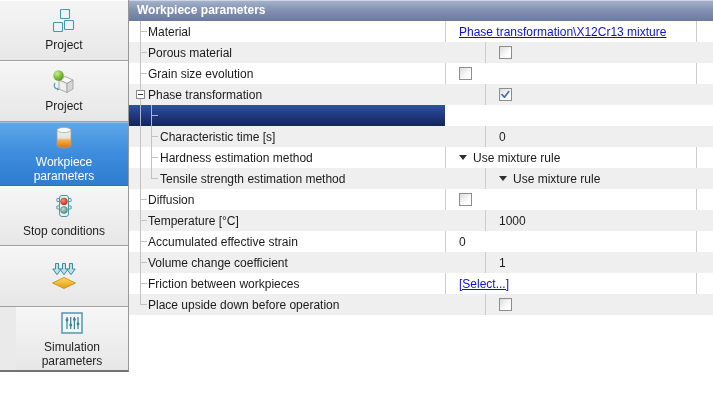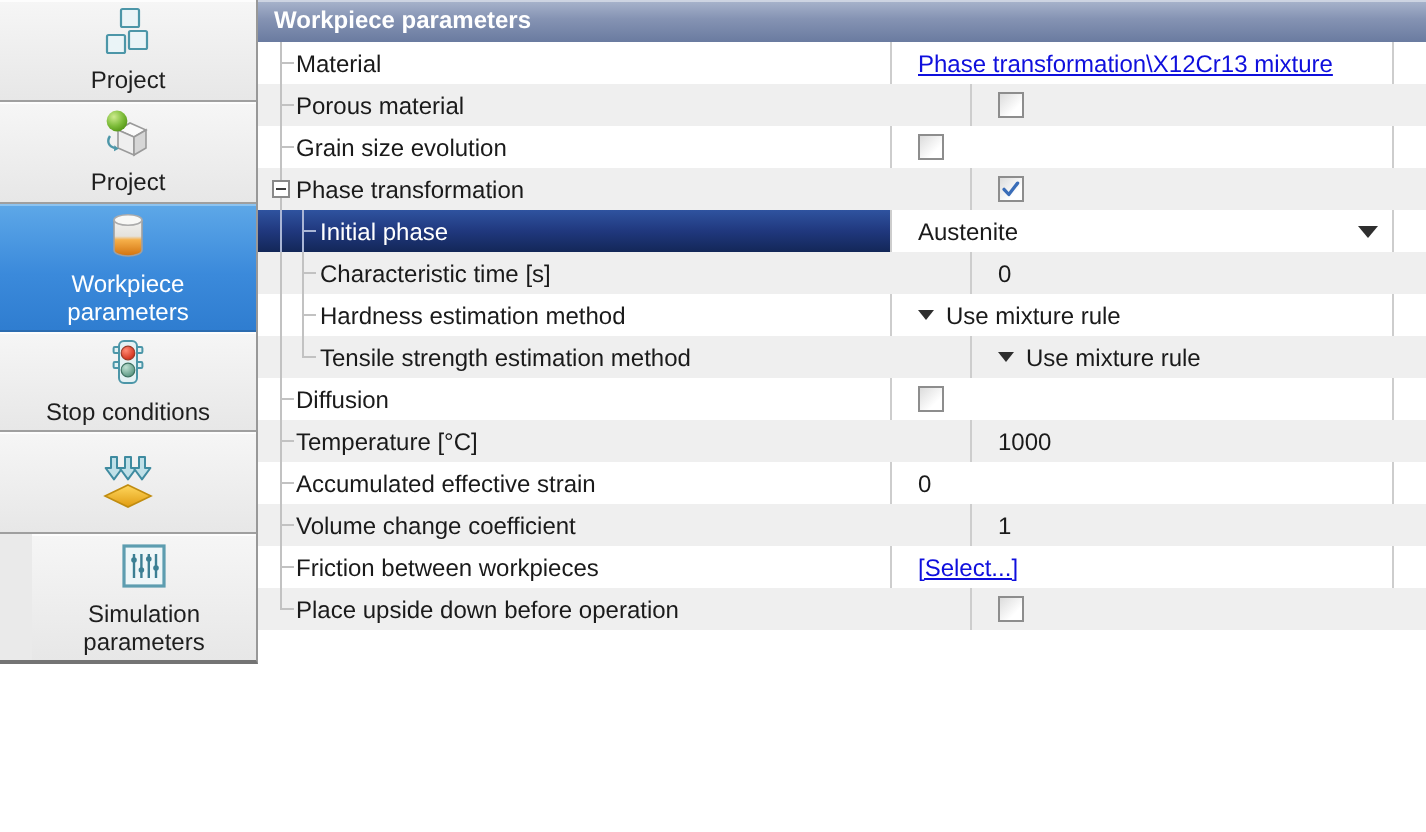--- a/index.html
+++ b/index.html
@@ -1,20 +1,20 @@
 <!DOCTYPE html>
 <html><head>
 <meta charset="utf-8">
 <style>
   html,body{margin:0;padding:0;background:#ffffff;}
   .app{width:713px;height:416px;display:flex;overflow:hidden;position:relative;
        font-family:"Liberation Sans",sans-serif;font-size:12px;background:#fff;}
 
   
-  .sidebar{width:129px;min-width:129px;height:332px;box-sizing:border-box;
+  .sidebar{width:129px;min-width:129px;height:372px;box-sizing:border-box;
            background:#eaeaea;border-right:1px solid #989898;border-bottom:2px solid #747474;
            display:flex;flex-direction:column;}
   .side-btn{flex:1;display:flex;flex-direction:column;align-items:center;justify-content:center;
             gap:3px;background:linear-gradient(180deg,#f6f6f6,#e7e7e7);
             border-bottom:1px solid #9f9f9f;box-shadow:inset 0 1px 0 #fdfdfd;
             cursor:pointer;color:#1e1e1e;text-align:center;line-height:14px;
             padding:2px 4px;box-sizing:border-box;}
   .side-btn:last-child{border-bottom:none;margin-left:16px;}
   .side-btn.selected{background:linear-gradient(180deg,#5ea8e8 0%,#3b8adb 55%,#2f7dd0 100%);
             color:#fff;box-shadow:inset 0 1px 0 #8cc3f0;border-bottom:1px solid #2c6cb0;}
@@ -233,25 +233,20 @@
                 <path d="M2.2 6.2l2.6 2.8 4.8-6.2" fill="none" stroke="#3a6db8" stroke-width="1.8" stroke-linecap="round" stroke-linejoin="round"></path>
               </svg>
             </span>
           </div>
         </div>
         <div class="row">
           <div class="name sel lvl1">
             <i class="vl v0"></i>
             <i class="vl v1"></i>
             <i class="hl h1"></i>
-            <span class="nlabel">Initial phase</span>
-          </div>
-          <div class="value">
-            <span class="vtext">Austenite</span>
-            <i class="dd-arrow"></i>
           </div>
         </div>
         <div class="row alt">
           <div class="name lvl1">
             <i class="vl v0"></i>
             <i class="vl v1"></i>
             <i class="hl h1"></i>
             <span class="nlabel">Characteristic time [s]</span>
           </div>
           <div class="value">

